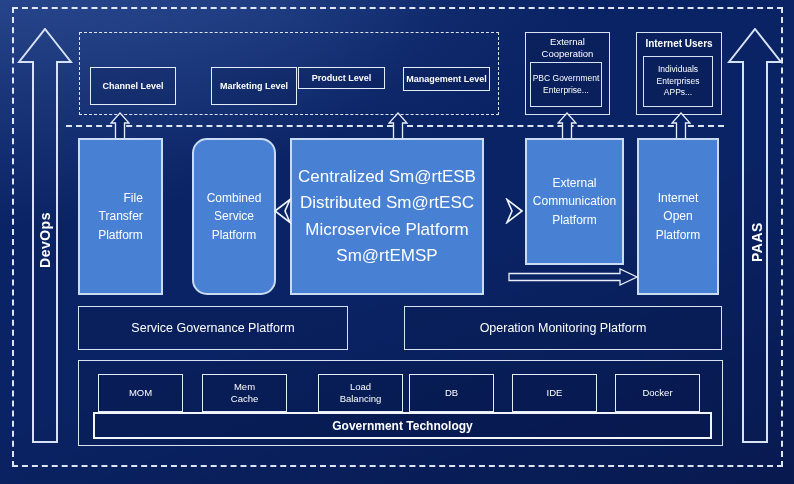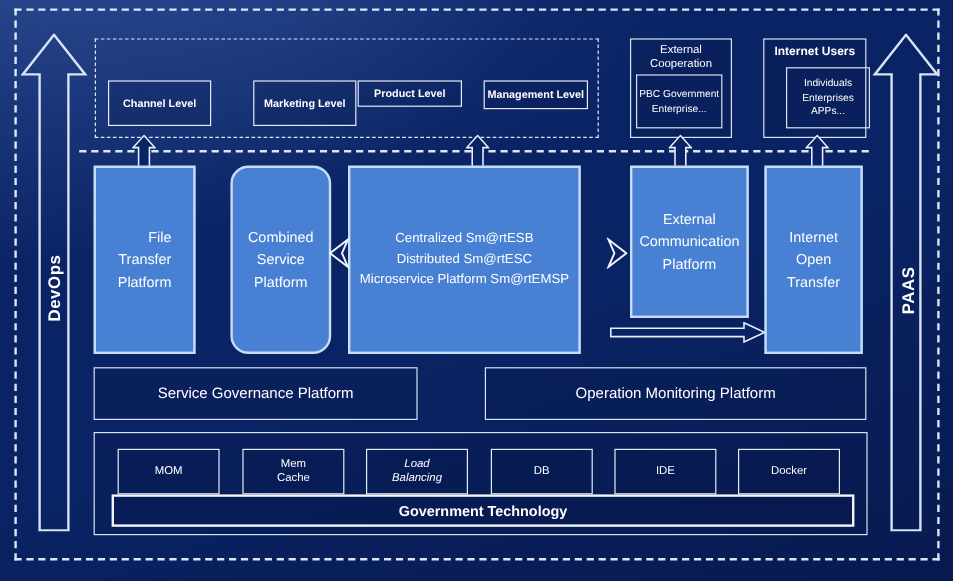--- a/index.html
+++ b/index.html
@@ -50,21 +50,21 @@
 
   <div class="abs line-box" style="left:525px;top:32px;width:85px;height:83px;">
     <div class="abs center t" style="left:0;top:2px;width:100%;height:26px;font-size:9.5px;line-height:1.25;">External
 Cooperation</div>
     <div class="abs center small-txt t" style="left:4px;top:29px;width:72px;height:45px;border:1px solid #d7e3f4;">PBC Government
 Enterprise...</div>
   </div>
 
   <div class="abs line-box" style="left:636px;top:32px;width:86px;height:83px;">
     <div class="abs center t" style="left:0;top:3px;width:100%;height:14px;font-size:10px;font-weight:bold;">Internet Users</div>
-    <div class="abs center small-txt t" style="left:6px;top:23px;width:70px;height:51px;border:1px solid #d7e3f4;margin-left:12px;">Individuals
+    <div class="abs center small-txt t" style="left:6px;top:23px;width:70px;height:51px;border:1px solid #d7e3f4;">Individuals
 Enterprises
 APPs...</div>
   </div>
 
   <div class="abs" style="left:66px;top:125px;width:658px;height:0;border-top:2px dashed rgba(240,246,255,0.92);"></div>
 
   <svg class="abs" style="left:110px;top:112px;" width="20" height="28" viewBox="0 0 20 28">
     <polygon points="10,1 19,11 14.5,11 14.5,27 5.5,27 5.5,11 1,11" fill="#0a2364" stroke="#e8eff9" stroke-width="1.3"></polygon>
   </svg>
   <svg class="abs" style="left:388px;top:112px;" width="20" height="28" viewBox="0 0 20 28">
@@ -76,48 +76,48 @@
   <svg class="abs" style="left:671px;top:112px;" width="20" height="28" viewBox="0 0 20 28">
     <polygon points="10,1 19,11 14.5,11 14.5,27 5.5,27 5.5,11 1,11" fill="#0a2364" stroke="#e8eff9" stroke-width="1.3"></polygon>
   </svg>
 
   <div class="abs center blue-box t" style="left:78px;top:138px;width:85px;height:157px;text-align:right;">File
 Transfer
 Platform</div>
   <div class="abs center blue-box t" style="left:192px;top:138px;width:84px;height:157px;border-radius:15px;">Combined
 Service
 Platform</div>
-  <div class="abs center blue-box t" style="left:290px;top:138px;width:194px;height:157px;font-size:11px;">Centralized Sm@rtESB
+  <div class="abs center blue-box t" style="left:290px;top:138px;width:194px;height:157px;font-size:17px;">Centralized Sm@rtESB
 Distributed Sm@rtESC
 Microservice Platform Sm@rtEMSP</div>
   <div class="abs center blue-box t" style="left:525px;top:138px;width:99px;height:127px;">External
 Communication
 Platform</div>
   <div class="abs center blue-box t" style="left:637px;top:138px;width:82px;height:157px;">Internet
 Open
-Transfer</div>
+Platform</div>
 
   <svg class="abs" style="left:274px;top:198px;" width="20" height="26" viewBox="0 0 20 26">
     <polygon points="1,13 16,1.5 11,13 16,24.5" fill="none" stroke="#f0f5fd" stroke-width="1.6" stroke-linejoin="miter"></polygon>
   </svg>
   <svg class="abs" style="left:503px;top:198px;" width="20" height="26" viewBox="0 0 20 26">
     <polygon points="19,13 4,1.5 9,13 4,24.5" fill="none" stroke="#f0f5fd" stroke-width="1.6" stroke-linejoin="miter"></polygon>
   </svg>
 
   <svg class="abs" style="left:508px;top:268px;" width="130" height="18" viewBox="0 0 130 18">
     <polygon points="1,5.5 112,5.5 112,1 129,9 112,17 112,12.5 1,12.5" fill="#0a2364" stroke="#e8eff9" stroke-width="1.3"></polygon>
   </svg>
 
   <div class="abs center line-box t" style="left:78px;top:306px;width:270px;height:44px;font-size:12.5px;">Service Governance Platform</div>
   <div class="abs center line-box t" style="left:404px;top:306px;width:318px;height:44px;font-size:12.5px;">Operation Monitoring Platform</div>
 
   <div class="abs line-box" style="left:78px;top:360px;width:645px;height:86px;"></div>
   <div class="abs center tech-box t" style="left:98px;">MOM</div>
   <div class="abs center tech-box t" style="left:202px;">Mem
 Cache</div>
-  <div class="abs center tech-box t" style="left:305px;font-style:italic;">Load
+  <div class="abs center tech-box t" style="left:318px;">Load
 Balancing</div>
   <div class="abs center tech-box t" style="left:409px;">DB</div>
   <div class="abs center tech-box t" style="left:512px;">IDE</div>
   <div class="abs center tech-box t" style="left:615px;">Docker</div>
   <div class="abs center t" style="left:93px;top:412px;width:619px;height:27px;border:2px solid #f2f6fc;background:rgba(6,22,70,0.2);font-weight:bold;font-size:12px;">Government Technology</div>
 
 </div>
 
 </body></html>

